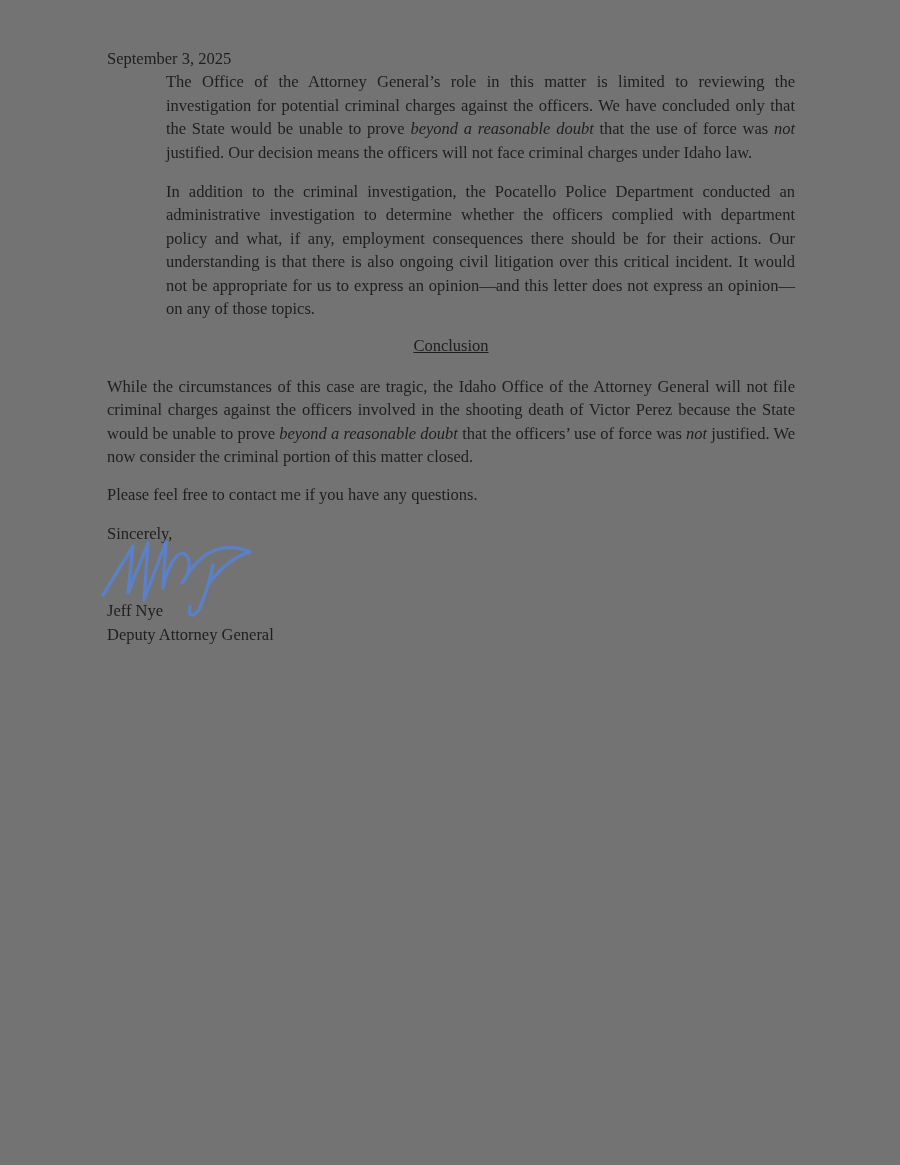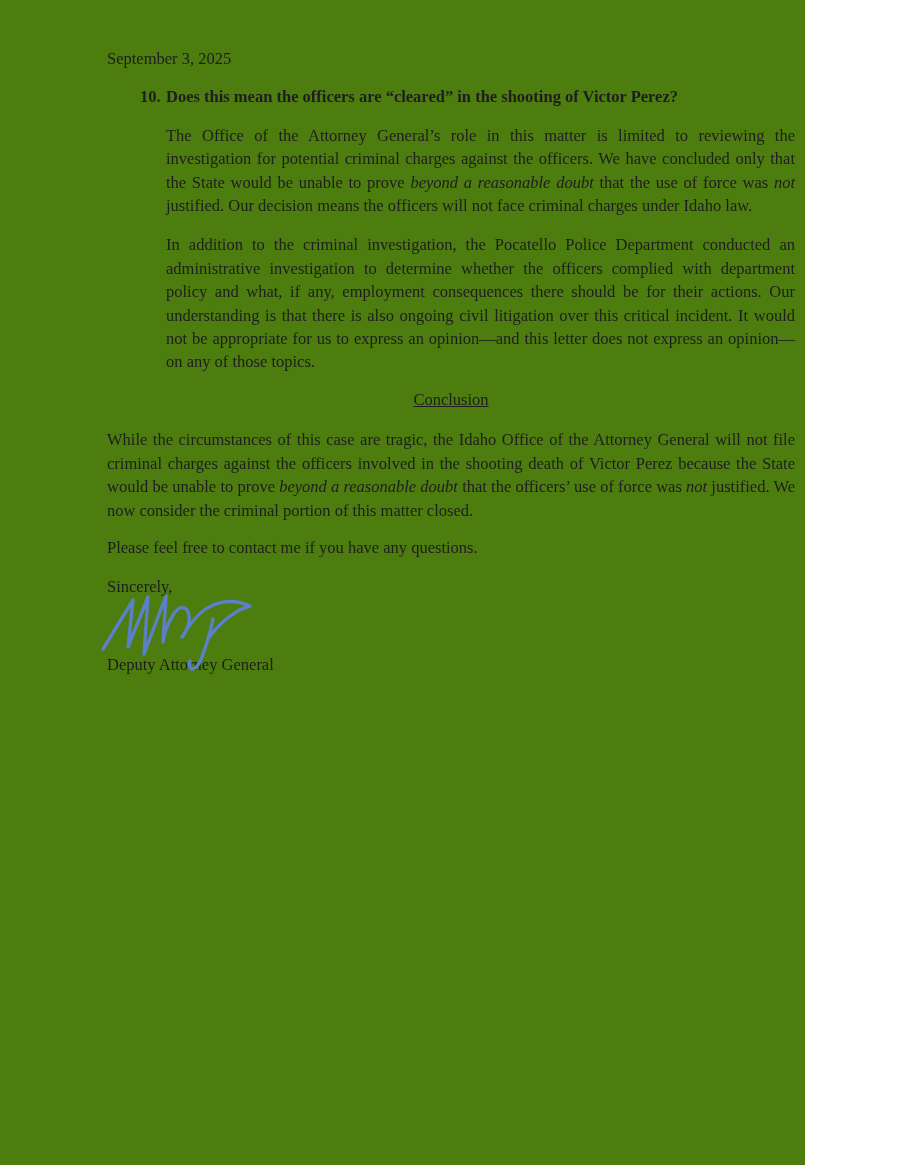--- a/index.html
+++ b/index.html
@@ -1,21 +1,21 @@
 <!DOCTYPE html>
 <html><head>
 <meta charset="utf-8">
 <style>
   * { margin: 0; padding: 0; box-sizing: border-box; }
   html, body { background: #ffffff; }
   .page {
     position: relative;
-    width: 805px;
+    width: 900px;
     height: 1165px;
-    background: #4d7c0f;
+    background: #737373;
     font-family: "Liberation Serif", "DejaVu Serif", serif;
     color: #1e1e1e;
     overflow: hidden;
   }
   .letter {
     position: absolute;
     left: 107px;
     top: 47px;
     width: 688px;
     font-size: 16.5px;
@@ -65,24 +65,20 @@
 <body>
 
 <div class="page">
   <div class="letter">
 
     <div class="hdr">
       <p>September 3, 2025</p>
     </div>
 
 
-    <p class="question">
-      <span class="qnum">10.</span>
-      <span><span style="font-weight: bold;">Does this mean the officers are “cleared” in the shooting of Victor Perez?</span></span>
-    </p>
 
     <p class="para indent p-gap"><span>The Office of the Attorney General’s role in this matter is limited to reviewing the investigation for potential criminal charges against the officers. We have concluded only that the State would be unable to prove </span><span style="font-style: italic;">beyond a reasonable doubt</span><span> that the use of force was </span><span style="font-style: italic;">not</span><span> justified. Our decision means the officers will not face criminal charges under Idaho law.</span></p>
 
     <p class="para indent"><span>In addition to the criminal investigation, the Pocatello Police Department conducted an administrative investigation to determine whether the officers complied with department policy and what, if any, employment consequences there should be for their actions. Our understanding is that there is also ongoing civil litigation over this critical incident. It would not be appropriate for us to express an opinion—and this letter does not express an opinion—on any of those topics.</span></p>
 
     <p class="conclusion-heading">Conclusion</p>
 
     <p class="para"><span>While the circumstances of this case are tragic, the Idaho Office of the Attorney General will not file criminal charges against the officers involved in the shooting death of Victor Perez because the State would be unable to prove </span><span style="font-style: italic;">beyond a reasonable doubt</span><span> that the officers’ use of force was </span><span style="font-style: italic;">not</span><span> justified. We now consider the criminal portion of this matter closed.</span></p>
 
     <p class="contact">Please feel free to contact me if you have any questions.</p>
@@ -95,17 +91,18 @@
           <g fill="none" stroke="#5b80c6" stroke-width="3.4" stroke-linecap="round" stroke-linejoin="round">
             <path d="M 2,57 L 32,8 L 27,55 L 47,5 L 43,62 L 65,4 L 62,50
                      Q 64,36 72,23 Q 80,11 86,18 Q 90,24 87,33 Q 85,41 81,45
                      Q 95,21 110,14 Q 130,5 149,14
                      Q 137,17 124,28 Q 113,38 107,47"></path>
             <path d="M 112,27 Q 108,46 102,62 Q 98,75 92,77 Q 87,77.5 89,69"></path>
           </g>
         </svg>
       </div>
 
+      <p>Jeff Nye</p>
       <p>Deputy Attorney General</p>
     </div>
 
   </div>
 </div>
 
 </body></html>

